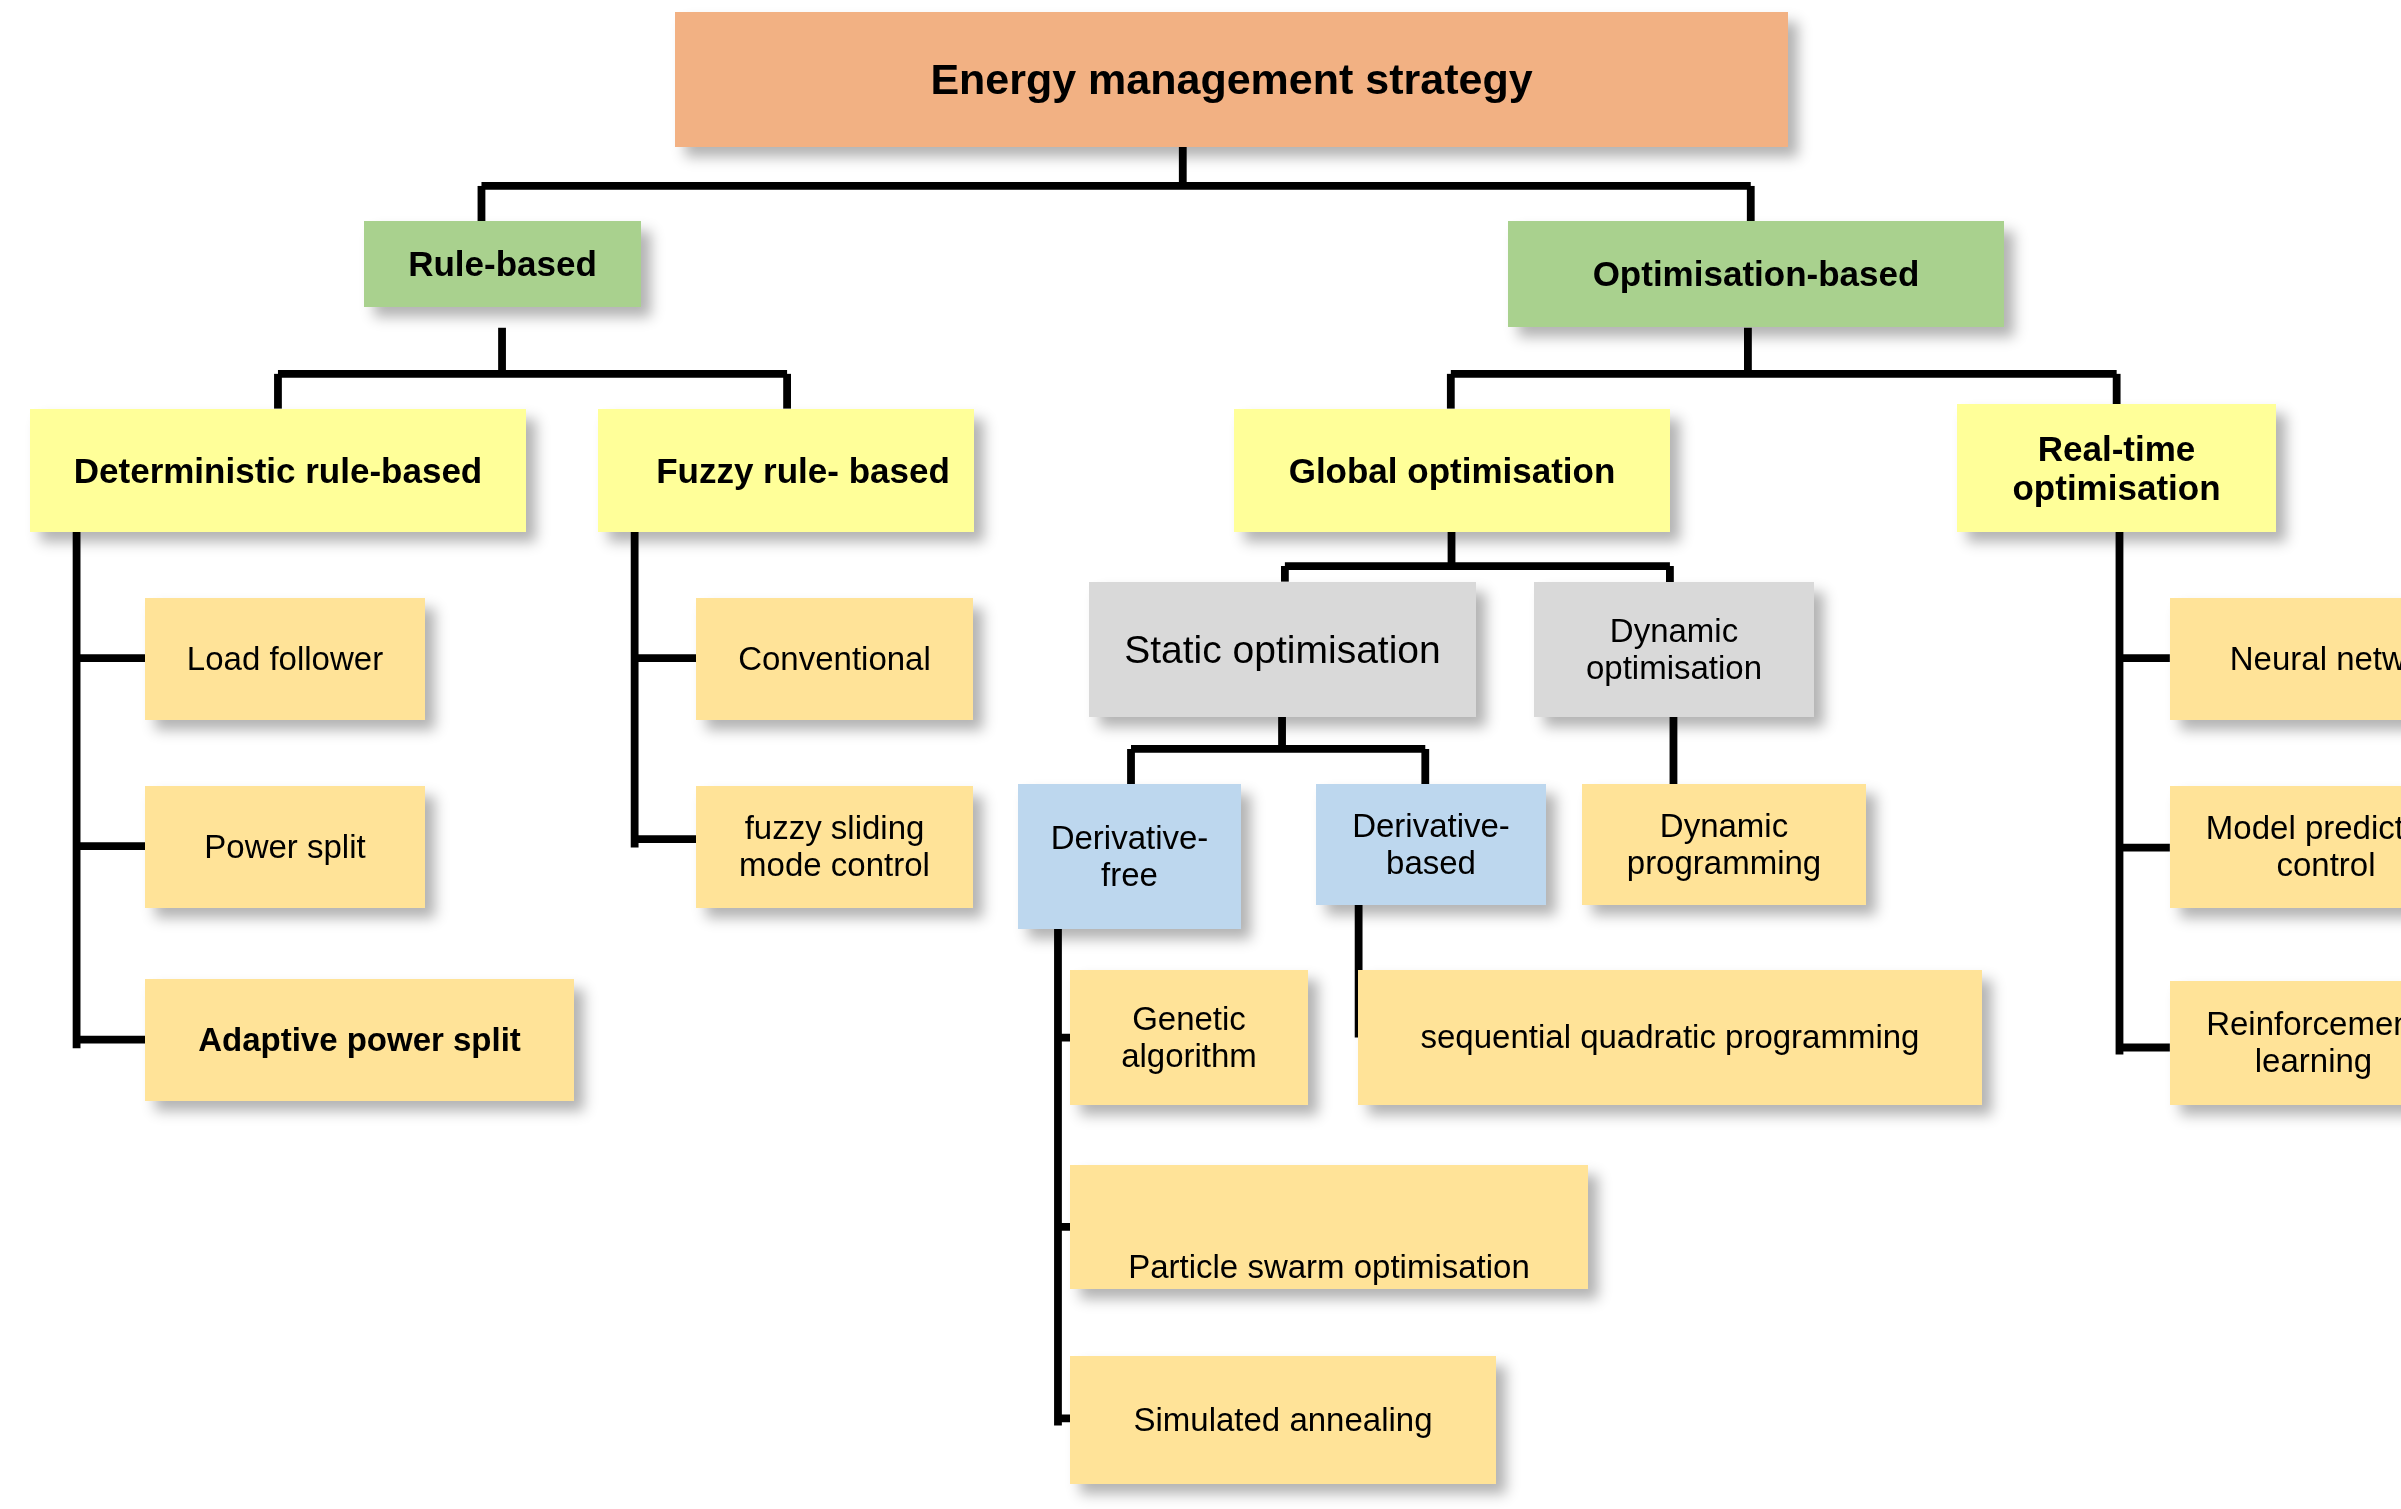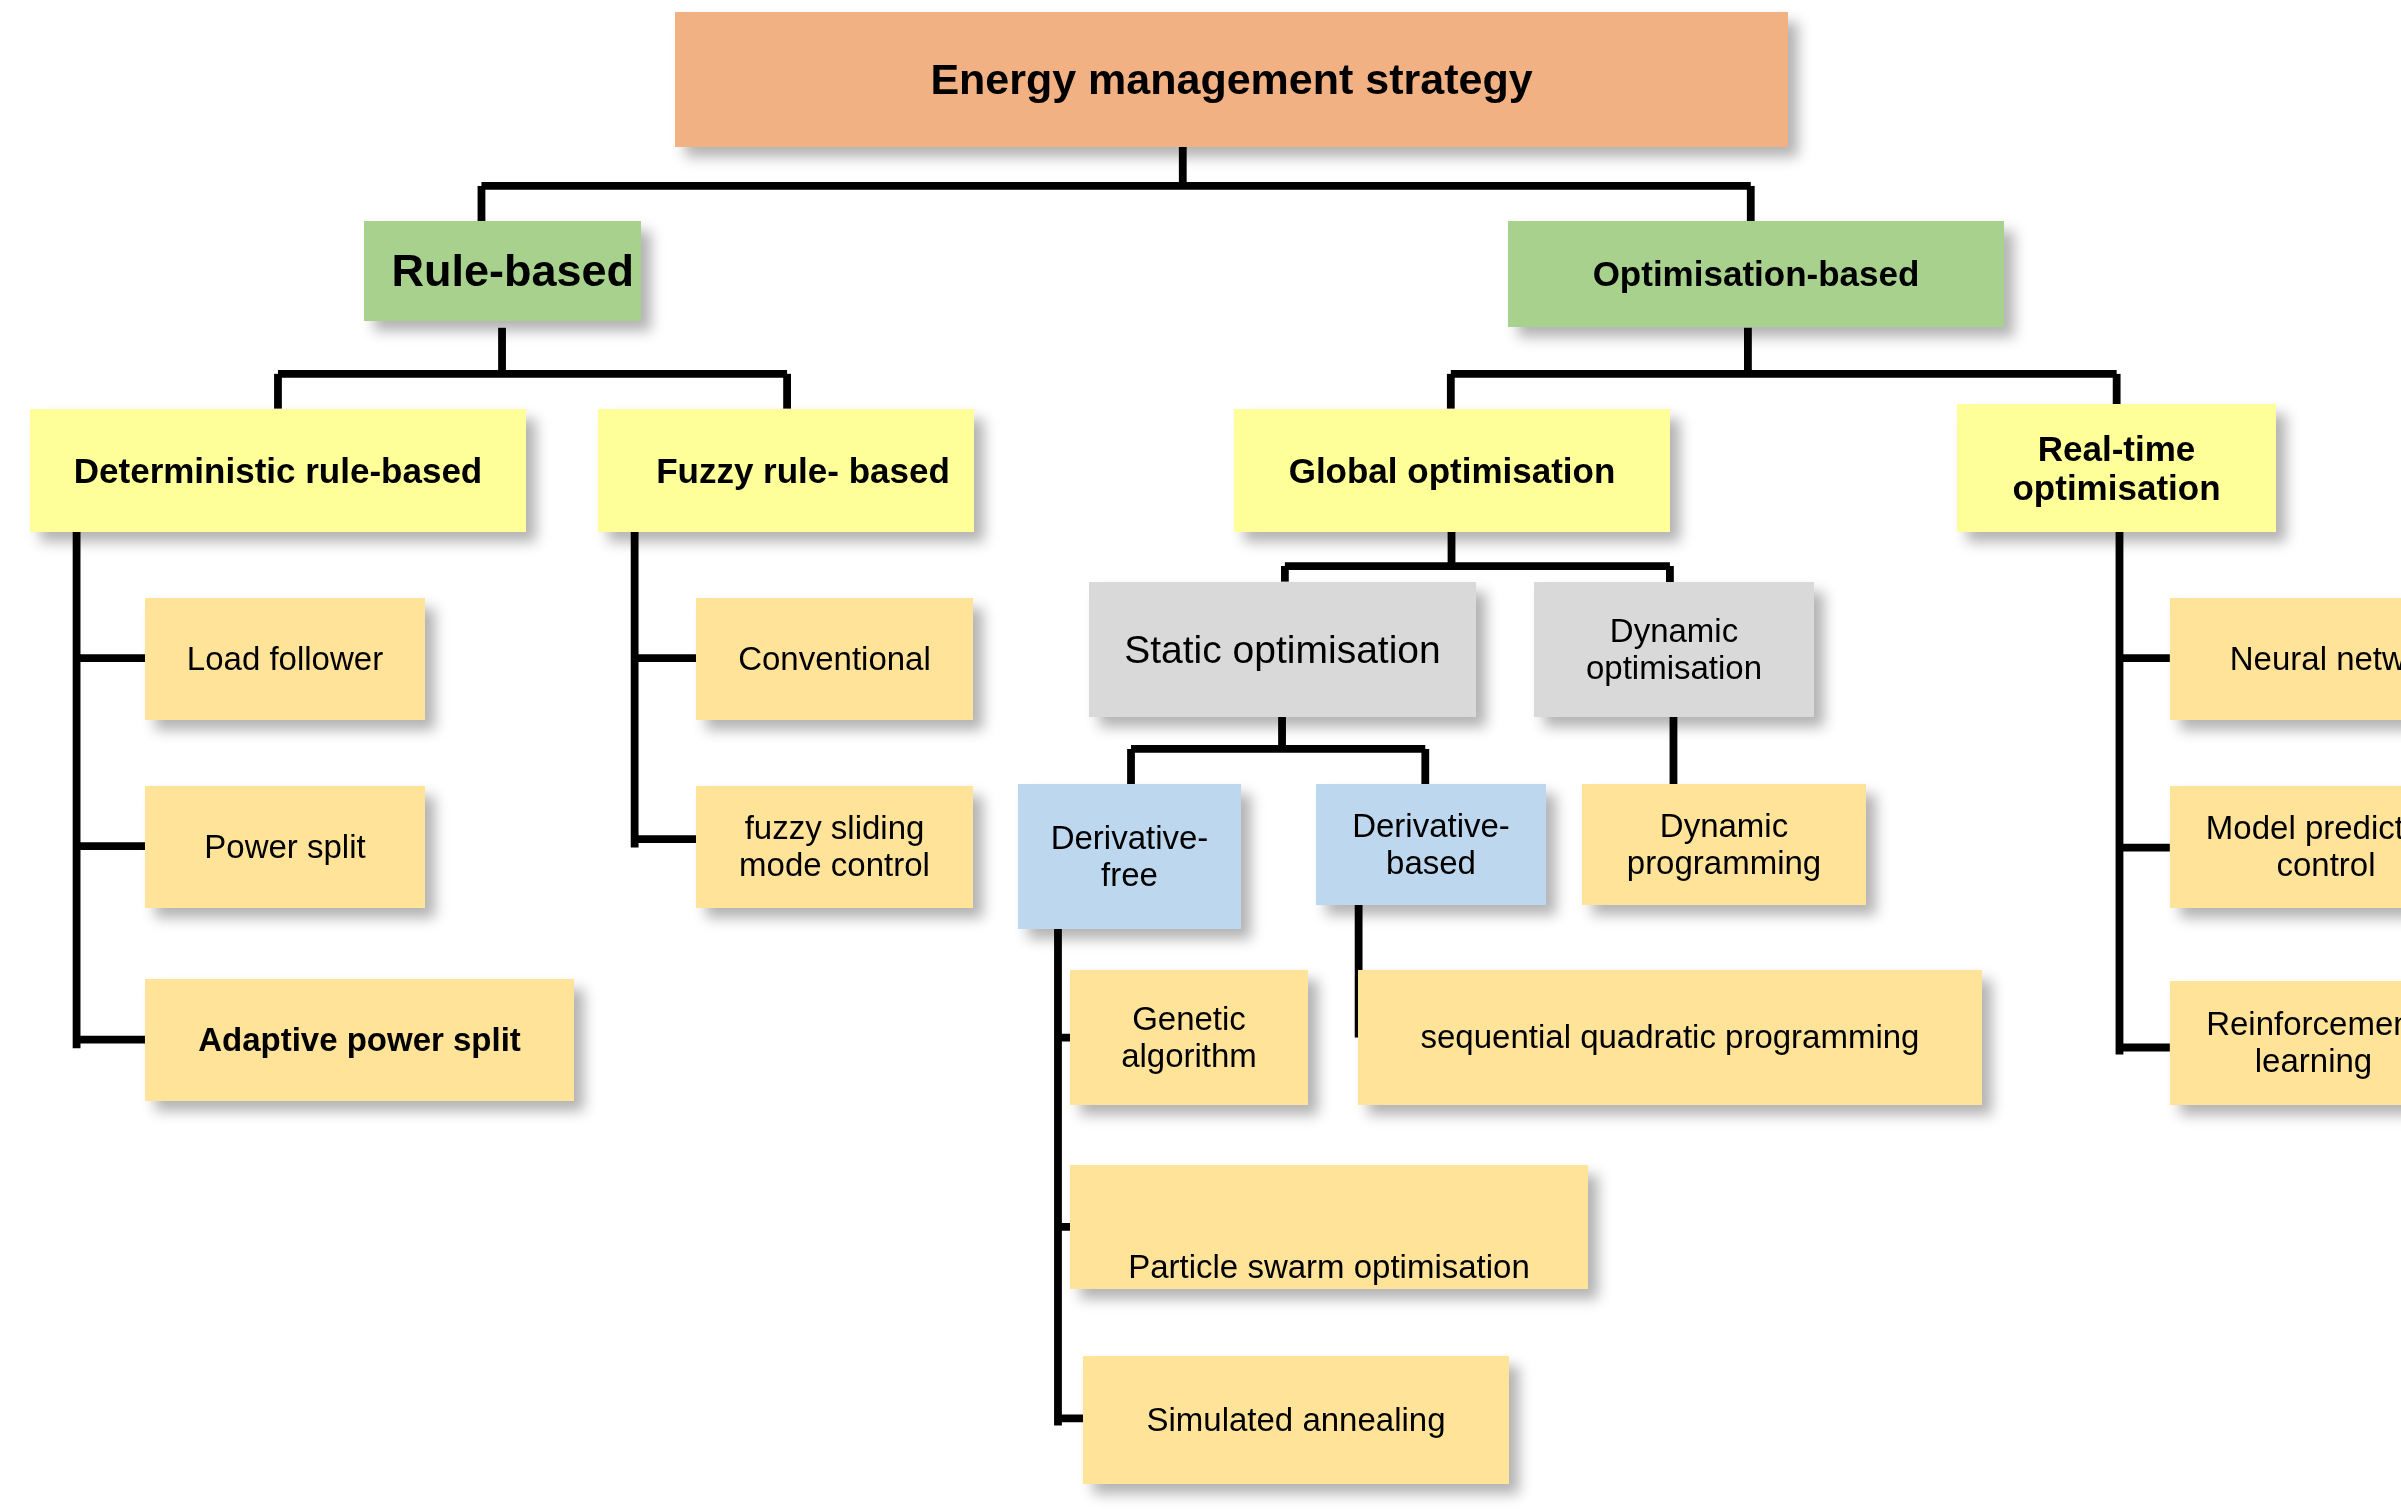--- a/index.html
+++ b/index.html
@@ -75,21 +75,21 @@
       <path d="M2989 928 L3060 928"></path>
       <path d="M2989 1195 L3060 1195"></path>
       <path d="M2989 1477 L3060 1477"></path>
     </g>
   </svg>
 
   <div class="node root" style="left:627px;top:12px;width:1113px;height:135px;font-size:43px;margin-left:48px;">
     <span>Energy management strategy</span>
   </div>
 
-  <div class="node lvl1" style="left:364px;top:221px;width:277px;height:100px;font-size:45px;text-align:right;">
+  <div class="node lvl1" style="left:364px;top:221px;width:277px;height:86px;font-size:35px;">
     <span>Rule-based</span>
   </div>
 
   <div class="node lvl1" style="left:1508px;top:221px;width:496px;height:106px;font-size:35px;">
     <span>Optimisation-based</span>
   </div>
 
   <div class="node lvl2" style="left:30px;top:409px;width:496px;height:123px;font-size:35px;">
     <span>Deterministic rule-based</span>
   </div>
@@ -151,21 +151,21 @@
   </div>
 
   <div class="node leaf" style="left:1358px;top:970px;width:624px;height:135px;font-size:33px;">
     <span>sequential quadratic programming</span>
   </div>
 
   <div class="node leaf" style="left:1070px;top:1165px;width:518px;height:124px;font-size:33px;align-items:flex-end;">
     <span>Particle swarm optimisation</span>
   </div>
 
-  <div class="node leaf" style="left:1070px;top:1356px;width:426px;height:128px;font-size:33px;margin-left:13px;">
+  <div class="node leaf" style="left:1070px;top:1356px;width:426px;height:128px;font-size:33px;">
     <span>Simulated annealing</span>
   </div>
 
   <div class="node leaf" style="left:2170px;top:598px;width:358px;height:122px;font-size:33px;">
     <span>Neural networks</span>
   </div>
 
   <div class="node leaf" style="left:2170px;top:786px;width:312px;height:122px;font-size:33px;">
     <span>Model predictive control</span>
   </div>

